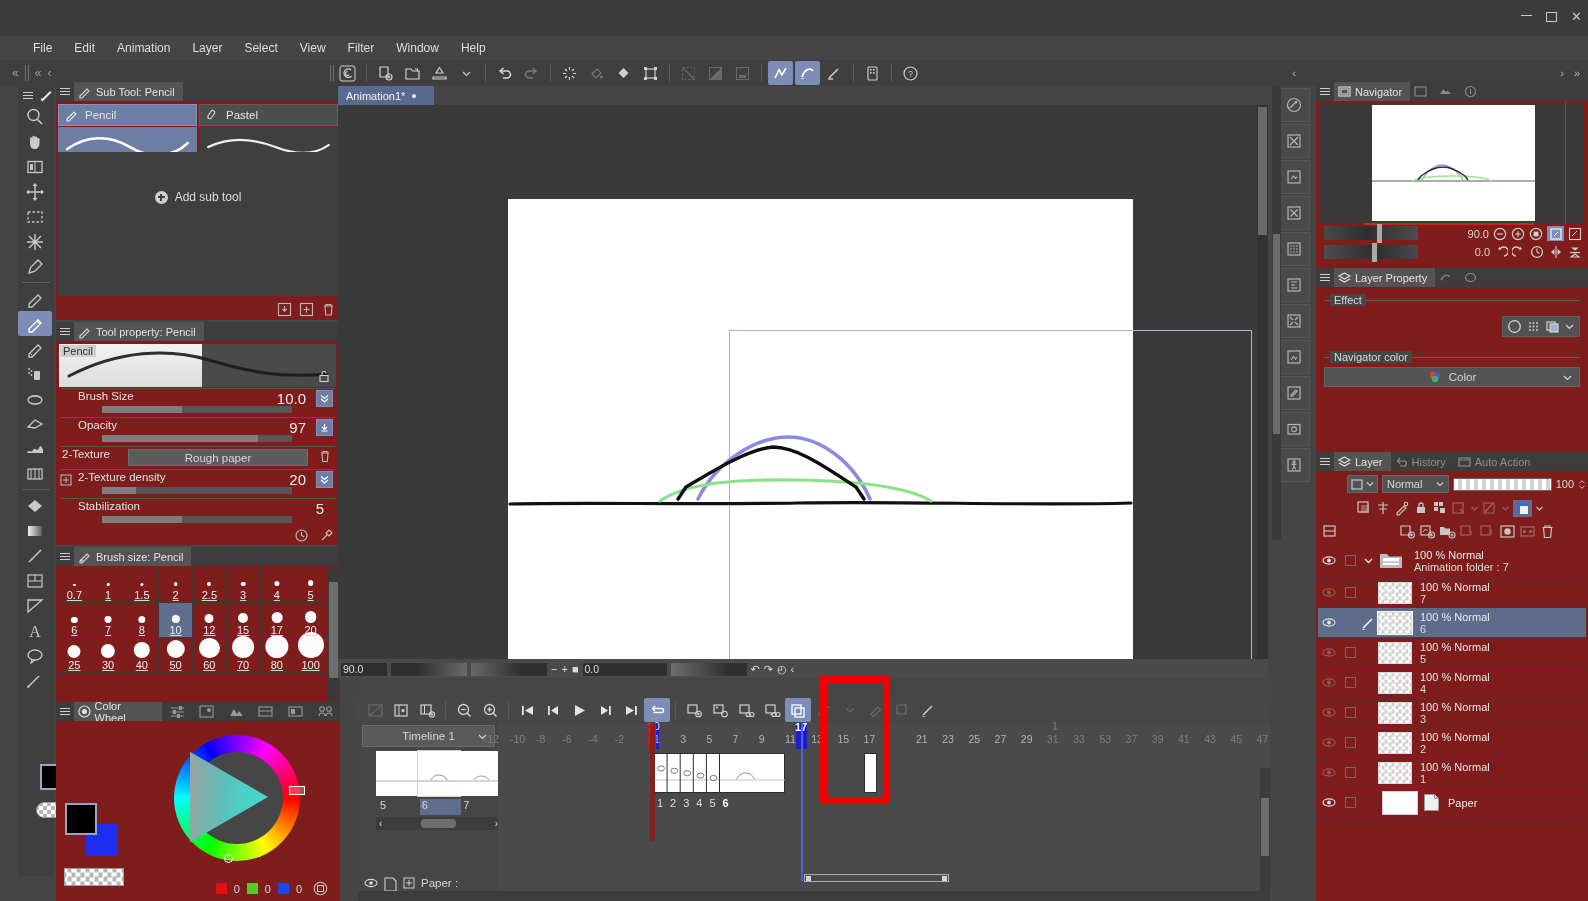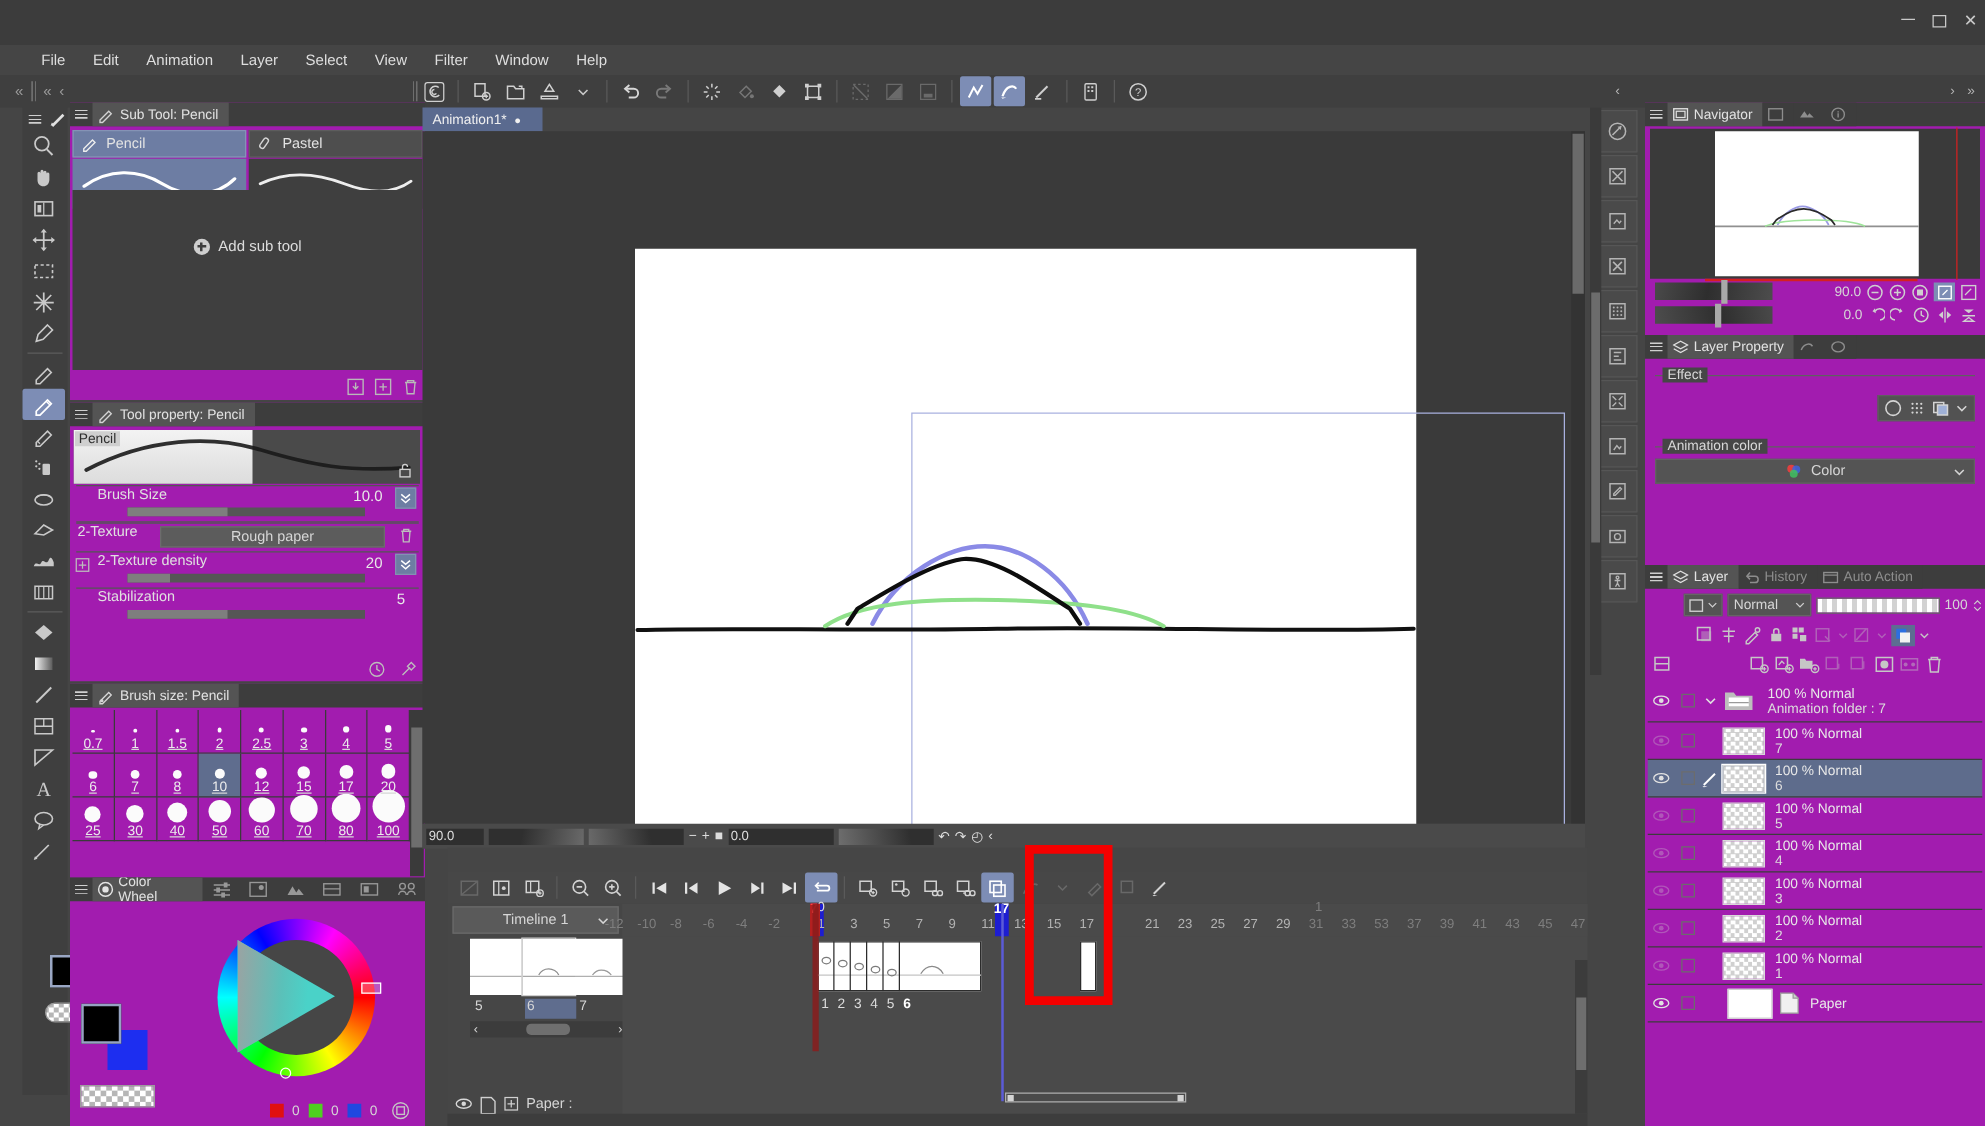--- a/index.html
+++ b/index.html
@@ -44,21 +44,21 @@
 
   .colorchips { position:absolute; left:20px; top:676px; width:40px; height:60px; }
   .chipA { position:absolute; left:2px; top:2px; width:26px; height:26px; background:#000;
      border:2px solid #9aa7c4; }
   .chipB { position:absolute; left:18px; top:18px; width:26px; height:26px; background:#1a25e8; }
   .transp { position:absolute; left:18px; top:716px; width:38px; height:16px; border-radius:8px;
      border:1px solid #9a9a9a;
      background:repeating-conic-gradient(#fff 0% 25%, #b6b6b6 0% 50%) 50%/8px 8px; }
 
   
-  .panel { position:absolute; background:#a21caf; }
+  .panel { position:absolute; background:#7f1d1d; }
   .ptab { height:19px; background:#3d3d3d; display:flex; align-items:center; }
   .hamb { width:18px; height:19px; display:flex; align-items:center; justify-content:center; }
   .hamb i { display:block; width:10px; height:7px;
      background:linear-gradient(#cfcfcf 0 1px,transparent 1px 3px,#cfcfcf 3px 4px,transparent 4px 6px,#cfcfcf 6px 7px); }
   .ptitle { display:flex; align-items:center; gap:4px; height:19px; padding:0 8px 0 4px;
       background:#545454; font-size:11px; color:#e2e2e2; }
   .ptitle.off { background:#3d3d3d; color:#8d8d8d; }
 
   
   #subtool { left:56px; top:82px; width:284px; height:238px; }
@@ -82,21 +82,21 @@
 
   
   #toolprop { left:56px; top:322px; width:284px; height:223px; }
   .tp-preview { position:absolute; left:3px; top:22px; width:277px; height:43px; background:#4a4a4a; }
   .tp-preview .swatch { position:absolute; left:0; top:0; width:143px; height:43px;
      background:linear-gradient(#f3f3f3,#dcdcdc); }
   .tp-preview .nm { position:absolute; left:1px; top:1px; font-size:11px; color:#2e2e2e;
      background:#cfcfcf; padding:0 3px; }
   .tp-row { position:relative; height:28px; padding:0 6px; }
   .tp-row .lb { position:absolute; left:22px; top:1px; font-size:11.5px; color:#e0e0e0; }
-  .tp-row .vl { position:absolute; right:34px; top:1px; font-size:12px; color:#e8e8e8; }
+  .tp-row .vl { position:absolute; right:34px; top:1px; font-size:15px; color:#e8e8e8; }
   .tp-sld { position:absolute; left:46px; right:48px; top:17px; height:7px; background:#565656; }
   .tp-sld i { display:block; height:7px; background:#7e7e7e; }
   .tp-line { height:1px; background:#555; margin:0 5px; }
   .chev { position:absolute; right:7px; top:1px; width:17px; height:17px; background:#6d7da3;
     display:flex; align-items:center; justify-content:center; border:1px solid #8391b2;}
   .texbtn { position:absolute; left:72px; right:32px; top:2px; height:17px; background:#5c5c5c;
      border:1px solid #6c6c6c; display:flex; align-items:center; justify-content:center; font-size:11.5px;}
   .tp-foot { position:absolute; right:6px; bottom:2px; display:flex; gap:10px; }
 
   
@@ -693,20 +693,32 @@
         <span class="chev">
             <svg width="11" height="11" viewBox="0 0 11 11">
               <path d="M2 2.5l3.5 3 3.5-3M2 6l3.5 3 3.5-3" fill="none" stroke="#fff" stroke-width="1.2"></path>
             </svg>
           </span>
         <span class="tp-sld">
             <i style="width:42%"></i>
           </span>
       </div>
       <div class="tp-line"></div>
+      <div class="tp-row">
+        <span class="lb">Opacity</span>
+        <span class="vl">97</span>
+        <span class="chev">
+            <svg width="11" height="11" viewBox="0 0 11 11">
+              <path d="M5.5 2v5M3 5l2.5 2.5L8 5M2.5 9h6" fill="none" stroke="#fff" stroke-width="1.2"></path>
+            </svg>
+          </span>
+        <span class="tp-sld">
+            <i style="width:82%"></i>
+          </span>
+      </div>
       <div class="tp-line"></div>
       <div class="tp-row" style="height:22px">
         <span class="lb" style="left:6px">2-Texture</span>
         <span class="texbtn">Rough paper</span>
         <span style="position:absolute;right:8px;top:2px">
             <svg width="14" height="14" viewBox="0 0 14 14">
               <path d="M3 4h8M5 4V2.5h4V4M4 4l.7 8.5h4.6L10 4" fill="none" stroke="#bdbdbd" stroke-width="1.1"></path>
             </svg>
           </span>
       </div>
@@ -1244,21 +1256,21 @@
             <rect x="5" y="5" width="8" height="8" fill="#9fb0d6" stroke="#d4d4d4" stroke-width="1.2"></rect>
           </svg>
         </span>
       <span>
           <svg width="11" height="11" viewBox="0 0 11 11">
             <path d="M2 4l3.5 3.5L9 4" fill="none" stroke="#d4d4d4" stroke-width="1.2"></path>
           </svg>
         </span>
     </div>
     <div class="lp-box" style="left:8px;right:8px;top:89px;height:1px"></div>
-    <span class="lp-legend" style="left:14px;top:83px">Animation color</span>
+    <span class="lp-legend" style="left:14px;top:83px">Navigator color</span>
     <div class="lp-combo" style="top:99px">
       <span>
           <svg width="14" height="14" viewBox="0 0 14 14">
             <circle cx="5" cy="5" r="3.2" fill="#e04040"></circle>
             <circle cx="9" cy="5.5" r="3.2" fill="#4060e0" opacity=".85"></circle>
             <circle cx="7" cy="9" r="3.2" fill="#40c060" opacity=".85"></circle>
           </svg>
         </span>
       <span>Color</span>
       <span style="position:absolute;right:6px">

